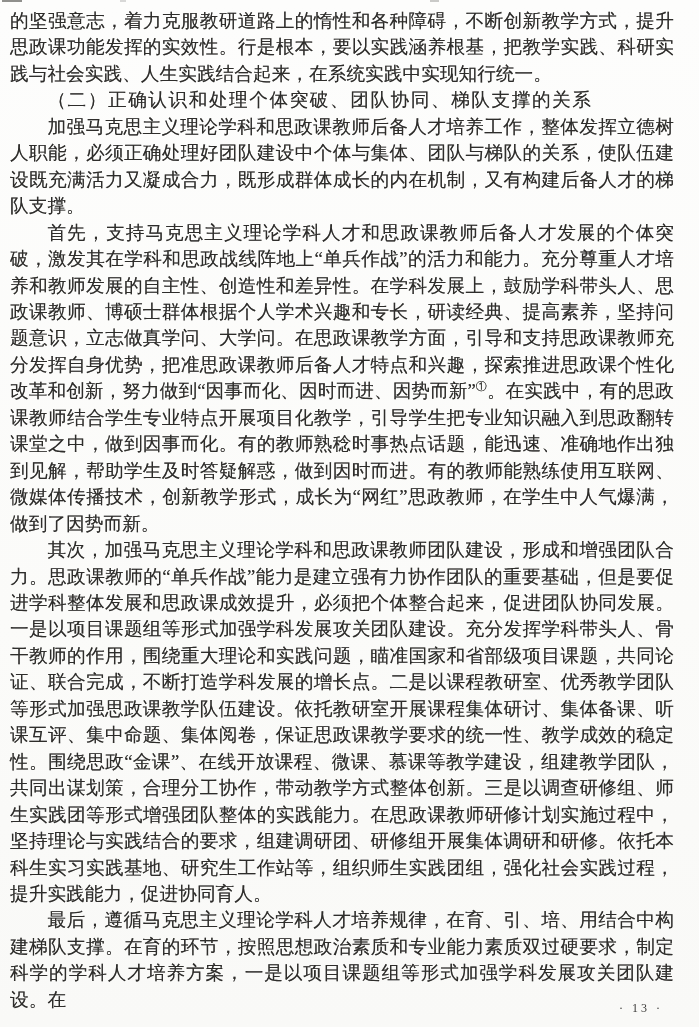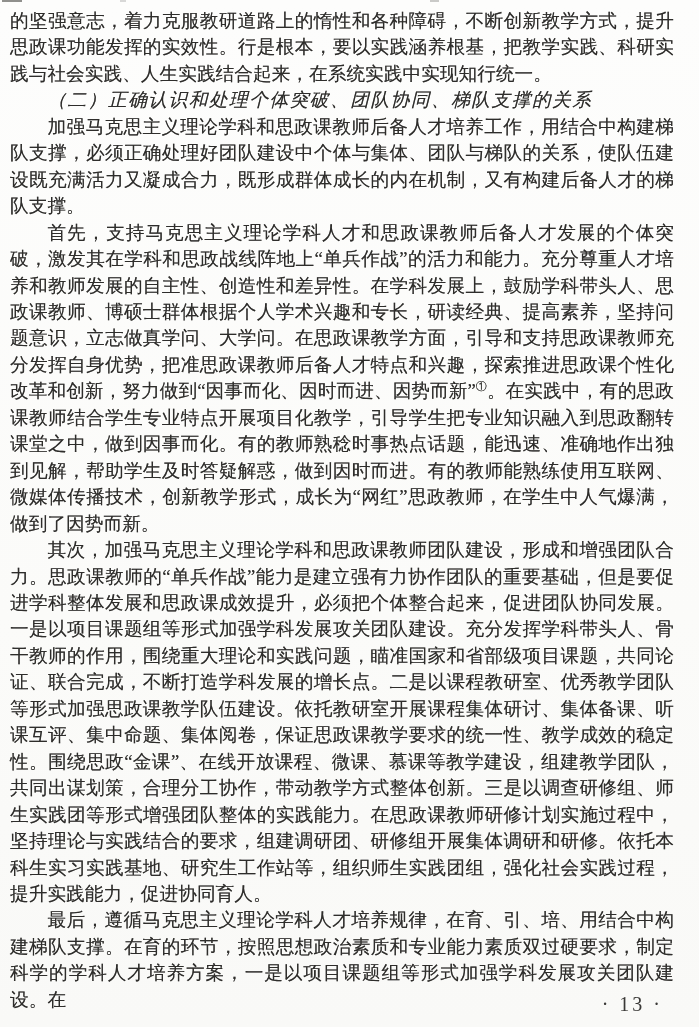--- a/index.html
+++ b/index.html
@@ -42,21 +42,20 @@
     line-height: 26.45px;
     text-align: justify;
     font-weight: normal;
     text-shadow: 0 0 0.6px rgba(46,45,43,.55);
   }
   .para { text-indent: 2em; }
   .para.no-indent { text-indent: 0; }
 
   .section-heading {
     text-indent: 2em;
-    font-style: italic;          
     letter-spacing: 1.5px;
   }
 
   .fn-ref {
     font-size: 11px;
     line-height: 0;
     vertical-align: super;
   }
 
   footer { display: block; }
@@ -76,41 +75,41 @@
     text-align: justify;
     color: #3a3937;
     text-shadow: 0 0 0.5px rgba(58,57,55,.5);
   }
   .fn-marker { letter-spacing: 1px; }
 
   .page-number {
     position: absolute;
     right: 36px;
     bottom: 11px;
-    font-size: 20px;
+    font-size: 12px;
     letter-spacing: 3px;
     color: #3a3937;
   }
 </style>
 </head>
 <body>
 
 <div class="page">
 
   <div class="scan-artifact"></div>
   <div class="scan-artifact a2"></div>
   <div class="scan-artifact a3"></div>
 
   <main class="body-text">
 
     <p class="para no-indent">的坚强意志，着力克服教研道路上的惰性和各种障碍，不断创新教学方式，提升思政课功能发挥的实效性。行是根本，要以实践涵养根基，把教学实践、科研实践与社会实践、人生实践结合起来，在系统实践中实现知行统一。</p>
 
     <h3 class="section-heading">（二）正确认识和处理个体突破、团队协同、梯队支撑的关系</h3>
 
-    <p class="para">加强马克思主义理论学科和思政课教师后备人才培养工作，用结合中构建梯队支撑，必须正确处理好团队建设中个体与集体、团队与梯队的关系，使队伍建设既充满活力又凝成合力，既形成群体成长的内在机制，又有构建后备人才的梯队支撑。</p>
+    <p class="para">加强马克思主义理论学科和思政课教师后备人才培养工作，整体发挥立德树人职能，必须正确处理好团队建设中个体与集体、团队与梯队的关系，使队伍建设既充满活力又凝成合力，既形成群体成长的内在机制，又有构建后备人才的梯队支撑。</p>
 
     <p class="para"><span>首先，支持马克思主义理论学科人才和思政课教师后备人才发展的个体突破，激发其在学科和思政战线阵地上“单兵作战”的活力和能力。充分尊重人才培养和教师发展的自主性、创造性和差异性。在学科发展上，鼓励学科带头人、思政课教师、博硕士群体根据个人学术兴趣和专长，研读经典、提高素养，坚持问题意识，立志做真学问、大学问。在思政课教学方面，引导和支持思政课教师充分发挥自身优势，把准思政课教师后备人才特点和兴趣，探索推进思政课个性化改革和创新，努力做到“因事而化、因时而进、因势而新”</span><sup class="fn-ref">①</sup><span>。在实践中，有的思政课教师结合学生专业特点开展项目化教学，引导学生把专业知识融入到思政翻转课堂之中，做到因事而化。有的教师熟稔时事热点话题，能迅速、准确地作出独到见解，帮助学生及时答疑解惑，做到因时而进。有的教师能熟练使用互联网、微媒体传播技术，创新教学形式，成长为“网红”思政教师，在学生中人气爆满，做到了因势而新。</span></p>
 
     <p class="para">其次，加强马克思主义理论学科和思政课教师团队建设，形成和增强团队合力。思政课教师的“单兵作战”能力是建立强有力协作团队的重要基础，但是要促进学科整体发展和思政课成效提升，必须把个体整合起来，促进团队协同发展。一是以项目课题组等形式加强学科发展攻关团队建设。充分发挥学科带头人、骨干教师的作用，围绕重大理论和实践问题，瞄准国家和省部级项目课题，共同论证、联合完成，不断打造学科发展的增长点。二是以课程教研室、优秀教学团队等形式加强思政课教学队伍建设。依托教研室开展课程集体研讨、集体备课、听课互评、集中命题、集体阅卷，保证思政课教学要求的统一性、教学成效的稳定性。围绕思政“金课”、在线开放课程、微课、慕课等教学建设，组建教学团队，共同出谋划策，合理分工协作，带动教学方式整体创新。三是以调查研修组、师生实践团等形式增强团队整体的实践能力。在思政课教师研修计划实施过程中，坚持理论与实践结合的要求，组建调研团、研修组开展集体调研和研修。依托本科生实习实践基地、研究生工作站等，组织师生实践团组，强化社会实践过程，提升实践能力，促进协同育人。</p>
 
     <p class="para">最后，遵循马克思主义理论学科人才培养规律，在育、引、培、用结合中构建梯队支撑。在育的环节，按照思想政治素质和专业能力素质双过硬要求，制定科学的学科人才培养方案，一是以项目课题组等形式加强学科发展攻关团队建设。在</p>
   </main>
 
   <footer>
     <div class="fn-rule"></div>

